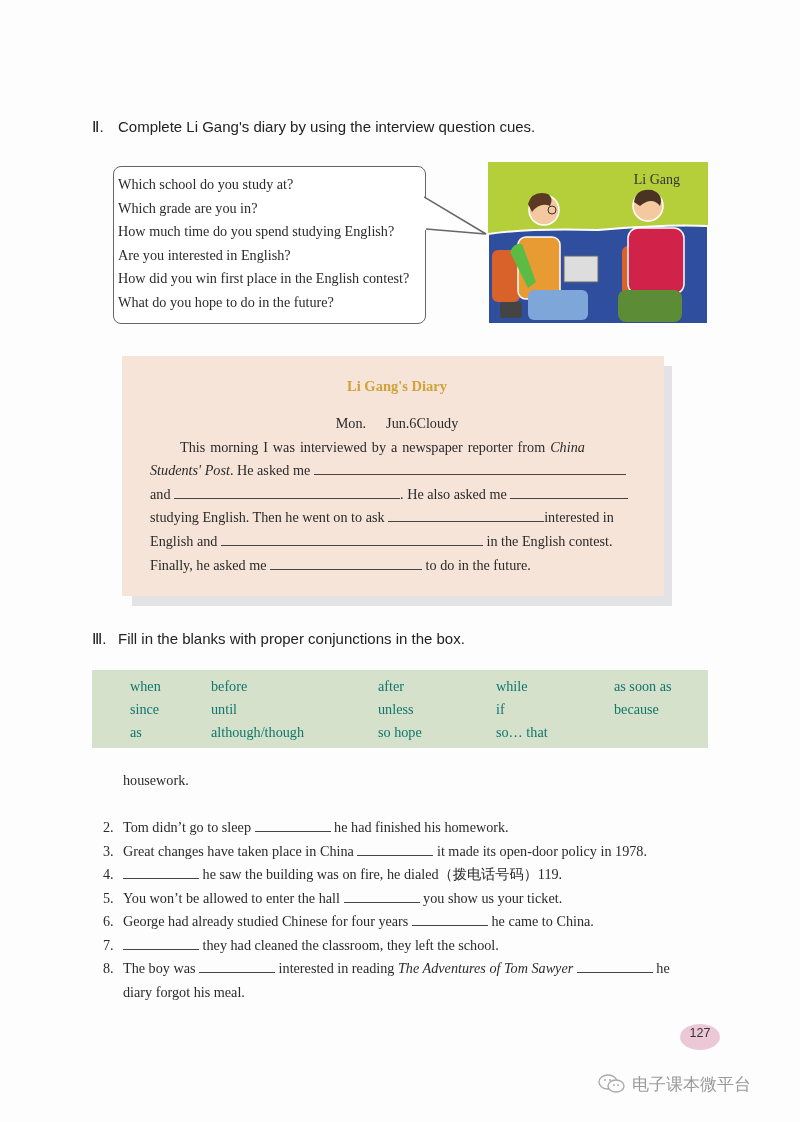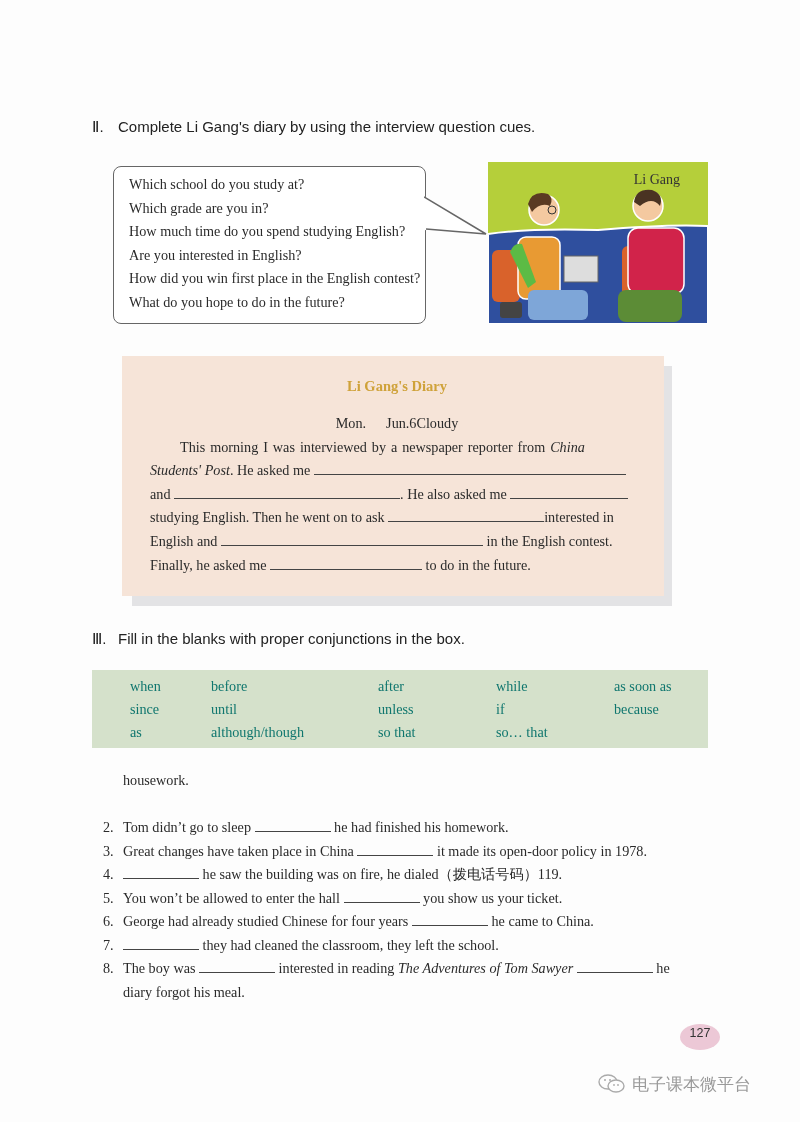--- a/index.html
+++ b/index.html
@@ -4,21 +4,21 @@
 <style>
   * { box-sizing: border-box; margin: 0; padding: 0; }
   html, body { width: 800px; height: 1122px; background: #fdfdfd; }
   body { position: relative; font-family: "Liberation Serif", serif; color: #2a2a2a; overflow: hidden; }
 
   .sec-heading { position: absolute; font-family: "Liberation Sans", sans-serif; font-size: 15px; color: #222; }
   .sec-heading .num { display: inline-block; width: 26px; }
 
   
   .bubble { position: absolute; left: 113px; top: 166px; width: 313px; height: 158px;
-            border: 1.5px solid #666; border-radius: 8px; background: #fff; padding: 6px 0 0 15px; }
+            border: 1.5px solid #666; border-radius: 8px; background: #fff; padding: 6px 0 0 4px; }
   .bubble .q { font-size: 14.2px; line-height: 23.6px; color: #2a2a2a; white-space: nowrap; }
   .bubble-tail { position: absolute; left: 424px; top: 196px; }
 
   
   .illus { position: absolute; left: 488px; top: 162px; width: 220px; height: 162px; overflow: hidden; background: #b5cf3a; }
   .illus .caption { position: absolute; right: 28px; top: 10px; font-size: 14px; color: #333; }
 
   
   .diary-shadow { position: absolute; left: 132px; top: 366px; width: 540px; height: 240px; background: #e3e3e5; }
   .diary { position: absolute; left: 122px; top: 356px; width: 542px; height: 240px; background: #f6e4d8; padding: 0 20px 0 28px; }
@@ -115,21 +115,21 @@
   <span class="word" style="left:522px; top:8px;">as soon as</span>
 
   <span class="word" style="left:38px; top:31px;">since</span>
   <span class="word" style="left:119px; top:31px;">until</span>
   <span class="word" style="left:286px; top:31px;">unless</span>
   <span class="word" style="left:404px; top:31px;">if</span>
   <span class="word" style="left:522px; top:31px;">because</span>
 
   <span class="word" style="left:38px; top:54px;">as</span>
   <span class="word" style="left:119px; top:54px;">although/though</span>
-  <span class="word" style="left:286px; top:54px;">so that</span>
+  <span class="word" style="left:286px; top:54px;">so hope</span>
   <span class="word" style="left:404px; top:54px;">so… that</span>
 </div>
 
 <div class="ex" style="top:769px;">
   <div class="cont">housework.</div>
 </div>
 <div class="ex" style="top:816px;">
   <span class="n">2.</span><span>Tom didn’t go to sleep</span> <span class="b"></span> <span>he had finished his homework.</span>
 </div>
 <div class="ex" style="top:840px;">

